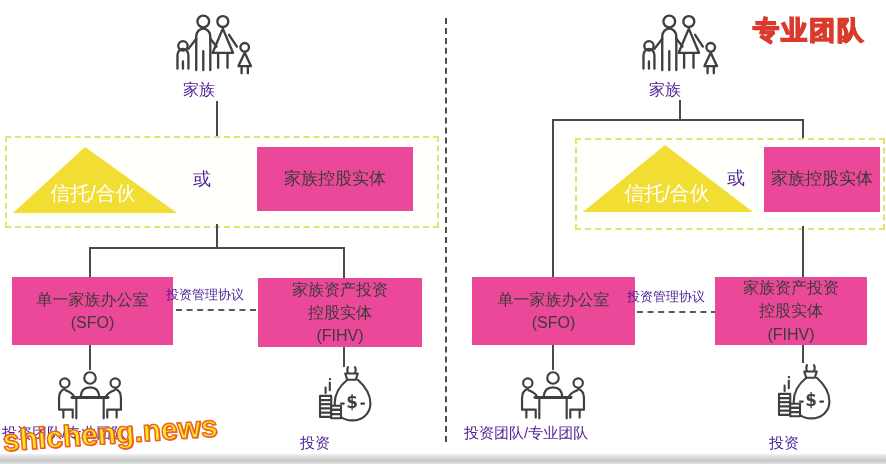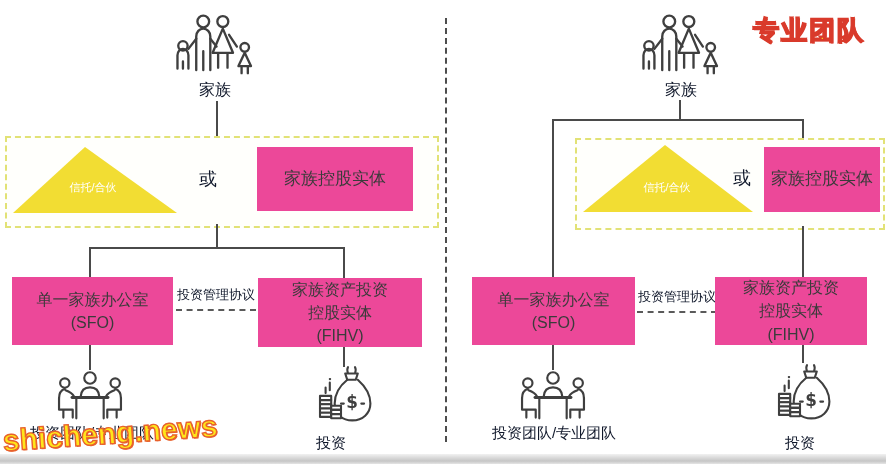--- a/index.html
+++ b/index.html
@@ -5,22 +5,22 @@
   html,body{margin:0;padding:0;background:#ffffff;}
   .canvas{position:relative;width:886px;height:464px;background:#fff;overflow:hidden;
           font-family:"Liberation Sans","DejaVu Sans",sans-serif;color:#2f2f2f;}
   .abs{position:absolute;}
   .vline{position:absolute;width:2px;background:#4a4a4a;}
   .hline{position:absolute;height:2px;background:#4a4a4a;}
   .dashline{position:absolute;height:0;border-top:2px dashed #5a5a5a;}
   .dashedbox{position:absolute;border:2px dashed #e2e276;background:rgba(255,255,210,0.06);}
   .gbox{position:absolute;background:#ec4899;color:#3b3b3b;display:flex;flex-direction:column;
         align-items:center;justify-content:center;text-align:left;line-height:1.45;}
-  .lbl{position:absolute;text-align:center;color:#0f172a;}
-  .tri-label{position:absolute;text-align:center;color:#ffffff;font-size:11px;}
+  .lbl{position:absolute;color:#4c1d95;}
+  .tri-label{position:absolute;text-align:center;color:#ffffff;font-size:20px;}
   .divider{position:absolute;border-left:2px dashed #4d4d4d;width:0;}
   .icon{position:absolute;stroke:#3f3f3f;fill:none;stroke-width:3;stroke-linecap:round;stroke-linejoin:round;}
   .wm-red{position:absolute;font-size:26px;font-weight:bold;letter-spacing:2px;color:#ffe61a;
           -webkit-text-stroke:1.4px #d93a2b;text-shadow:1px 1px 0 #d93a2b;}
   .wm-orange{position:absolute;font-size:30px;font-weight:bold;color:#ffe61a;
           -webkit-text-stroke:1.4px #e8612c;text-shadow:1px 1px 0 #e8612c;
           transform:rotate(-4deg);transform-origin:left bottom;}
   .bottom-band{position:absolute;left:0;top:454px;width:886px;height:10px;
           background:linear-gradient(180deg,rgba(200,200,200,0.25) 0%,rgba(150,150,150,0.55) 70%,rgba(180,180,180,0.35) 100%);}
 </style>

